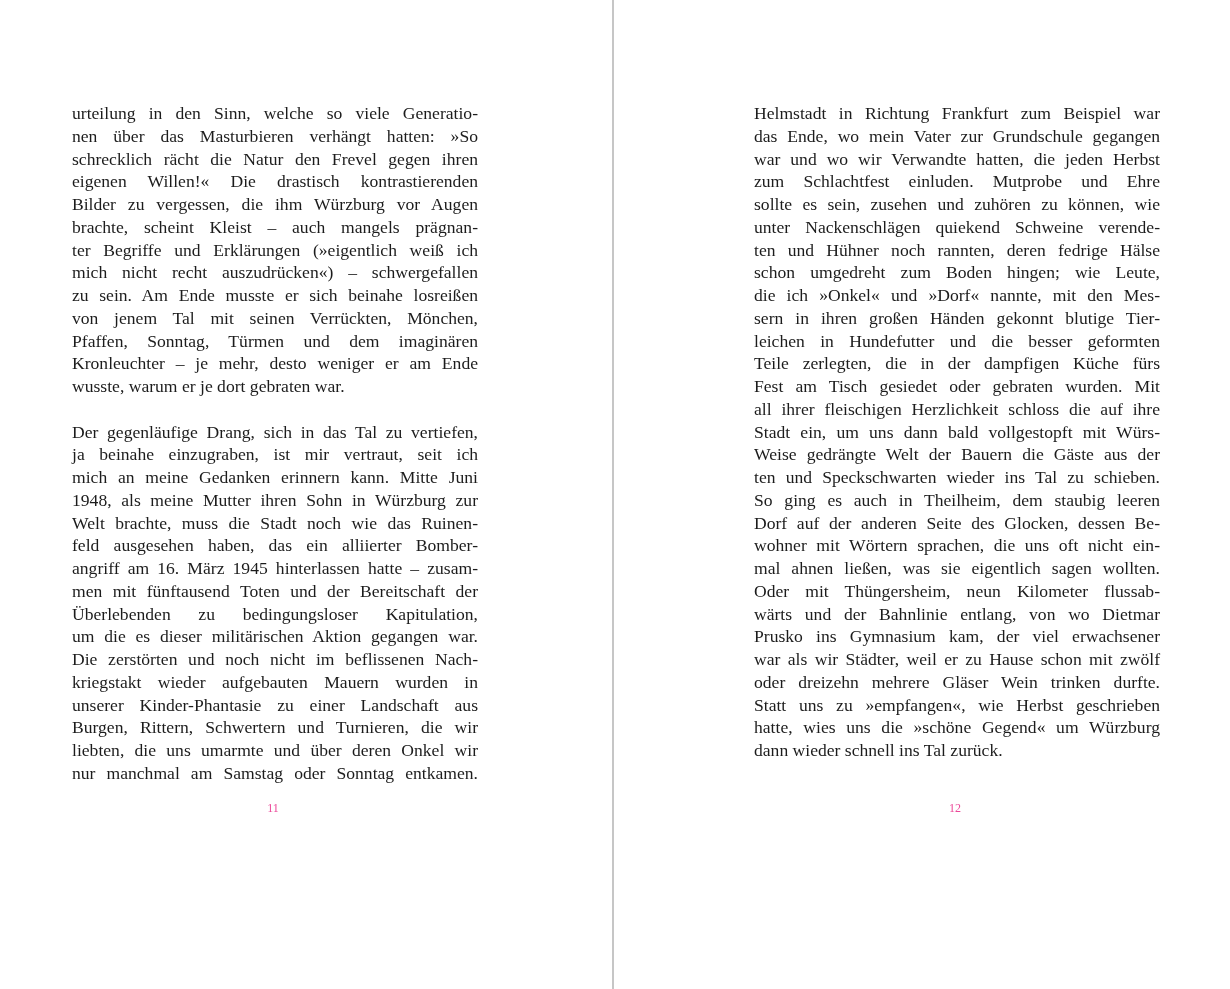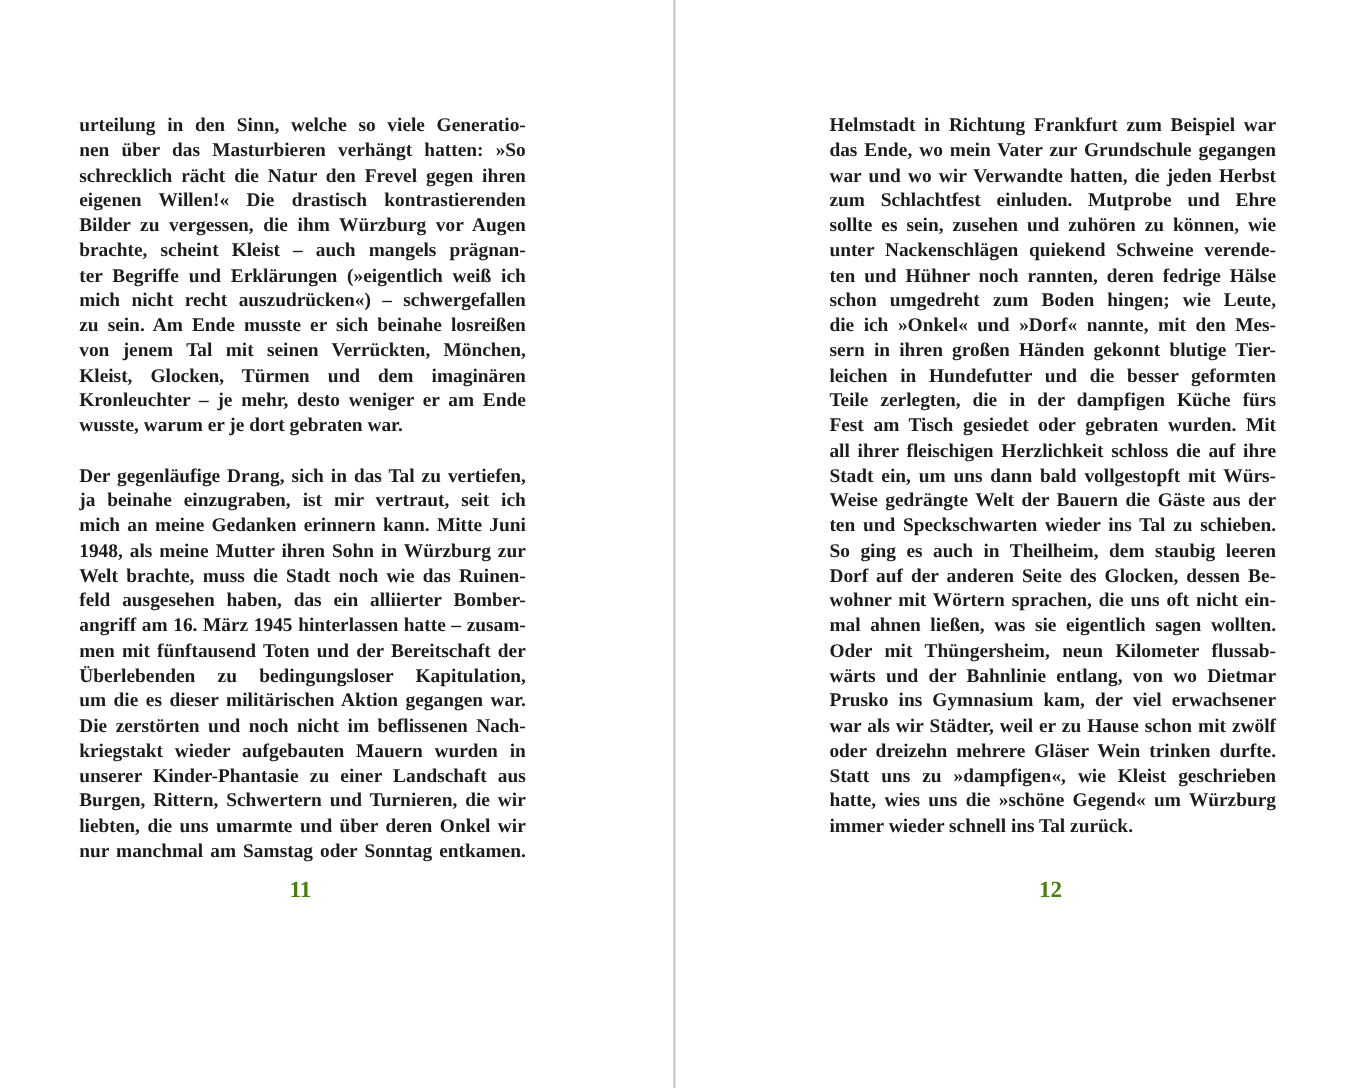--- a/index.html
+++ b/index.html
@@ -12,21 +12,20 @@
       height: 989px;
       position: relative;
       overflow: hidden;
       font-family: "Liberation Serif", "DejaVu Serif", serif;
       color: #1c1c1c;
     }
     .page {
       position: absolute;
       top: 0;
       height: 713px;
-      font-weight: bold;
     }
     .page-left { left: 0; width: 612px; }
     .page-right { left: 616px; width: 614px; }
     .divider {
       position: absolute;
       left: 612px;
       top: 0;
       width: 2px;
       height: 989px;
       background: #c6c6c6;
@@ -50,23 +49,23 @@
     }
     .line.last {
       text-align-last: left;
     }
     .para-gap {
       height: 22.75px;
     }
     .page-number {
       position: absolute;
       top: 799px;
-      font-size: 21px;
+      font-size: 12px;
       line-height: 18px;
-      color: #4d7c0f;
+      color: #ec4899;
       text-align: center;
       width: 40px;
     }
     .page-left .page-number { left: 253px; }
     .page-right .page-number { left: 319px; }
   </style>
 </head>
 <body>
 
 <div class="page page-left">
@@ -75,21 +74,21 @@
       <span class="line">urteilung in den Sinn, welche so viele Generatio-</span>
       <span class="line">nen über das Masturbieren verhängt hatten: »So</span>
       <span class="line">schrecklich rächt die Natur den Frevel gegen ihren</span>
       <span class="line">eigenen Willen!« Die drastisch kontrastierenden</span>
       <span class="line">Bilder zu vergessen, die ihm Würzburg vor Augen</span>
       <span class="line">brachte, scheint Kleist – auch mangels prägnan-</span>
       <span class="line">ter Begriffe und Erklärungen (»eigentlich weiß ich</span>
       <span class="line">mich nicht recht auszudrücken«) – schwergefallen</span>
       <span class="line">zu sein. Am Ende musste er sich beinahe losreißen</span>
       <span class="line">von jenem Tal mit seinen Verrückten, Mönchen,</span>
-      <span class="line">Kleist, Glocken, Türmen und dem imaginären</span>
+      <span class="line">Pfaffen, Sonntag, Türmen und dem imaginären</span>
       <span class="line">Kronleuchter – je mehr, desto weniger er am Ende</span>
       <span class="line last">wusste, warum er je dort gebraten war.</span>
     </div>
     <div class="para-gap"></div>
     <div>
       <span class="line">Der gegenläufige Drang, sich in das Tal zu vertiefen,</span>
       <span class="line">ja beinahe einzugraben, ist mir vertraut, seit ich</span>
       <span class="line">mich an meine Gedanken erinnern kann. Mitte Juni</span>
       <span class="line">1948, als meine Mutter ihren Sohn in Würzburg zur</span>
       <span class="line">Welt brachte, muss die Stadt noch wie das Ruinen-</span>
@@ -133,19 +132,19 @@
       <span class="line">ten und Speckschwarten wieder ins Tal zu schieben.</span>
       <span class="line">So ging es auch in Theilheim, dem staubig leeren</span>
       <span class="line">Dorf auf der anderen Seite des Glocken, dessen Be-</span>
       <span class="line">wohner mit Wörtern sprachen, die uns oft nicht ein-</span>
       <span class="line">mal ahnen ließen, was sie eigentlich sagen wollten.</span>
       <span class="line">Oder mit Thüngersheim, neun Kilometer flussab-</span>
       <span class="line">wärts und der Bahnlinie entlang, von wo Dietmar</span>
       <span class="line">Prusko ins Gymnasium kam, der viel erwachsener</span>
       <span class="line">war als wir Städter, weil er zu Hause schon mit zwölf</span>
       <span class="line">oder dreizehn mehrere Gläser Wein trinken durfte.</span>
-      <span class="line">Statt uns zu »dampfigen«, wie Kleist geschrieben</span>
+      <span class="line">Statt uns zu »empfangen«, wie Herbst geschrieben</span>
       <span class="line">hatte, wies uns die »schöne Gegend« um Würzburg</span>
-      <span class="line last">immer wieder schnell ins Tal zurück.</span>
+      <span class="line last">dann wieder schnell ins Tal zurück.</span>
     </div>
   </div>
   <div class="page-number">12</div>
 </div>
 
 </body></html>

